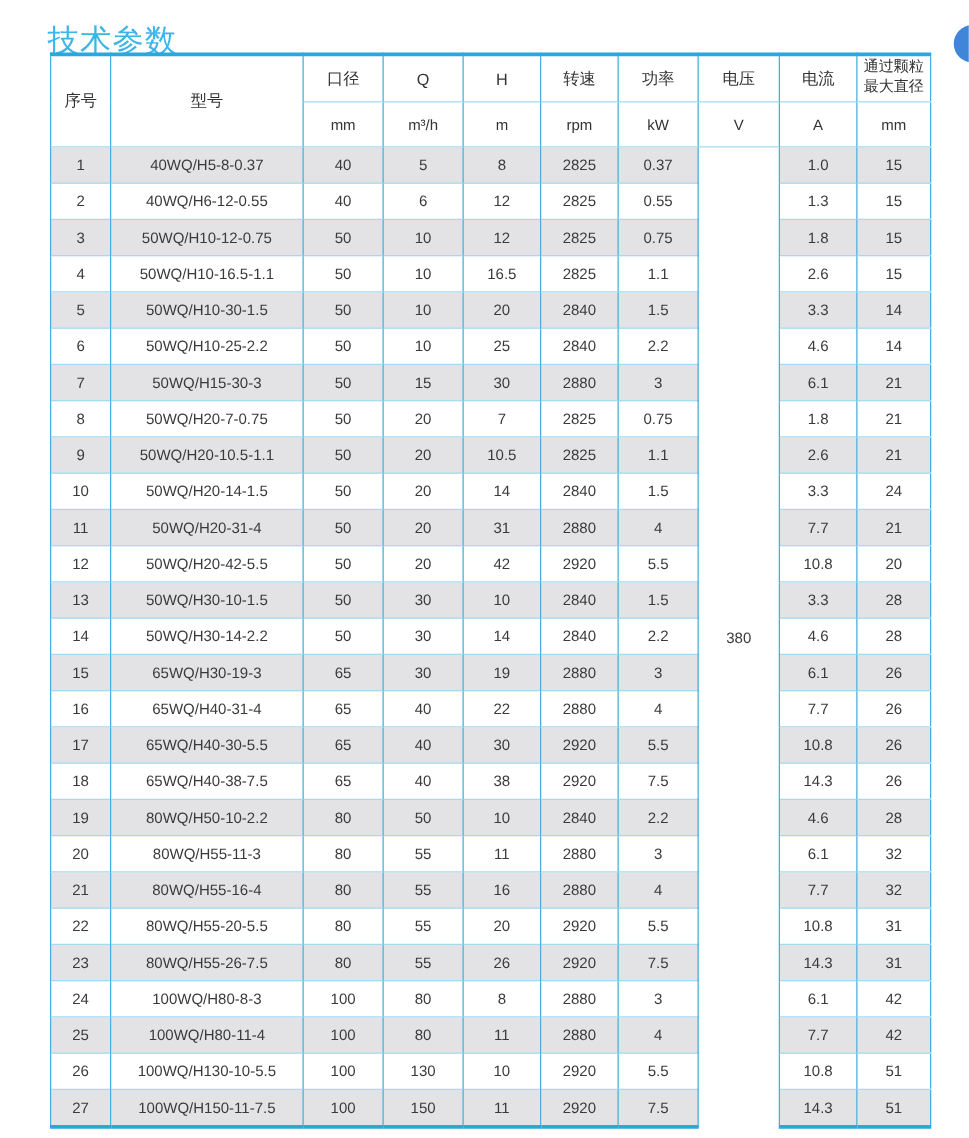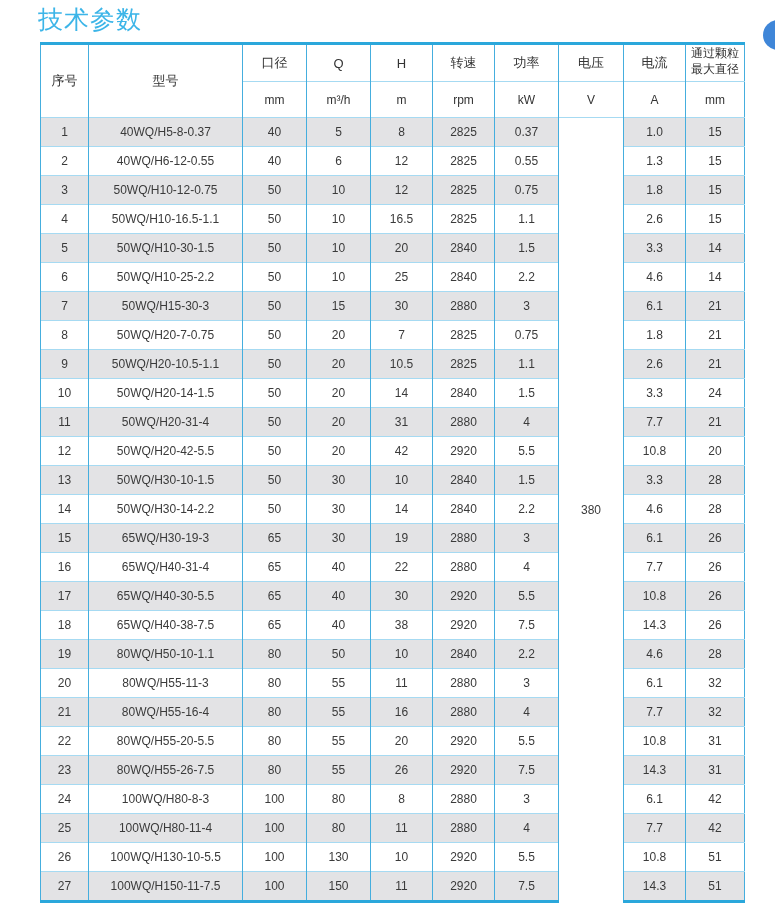--- a/index.html
+++ b/index.html
@@ -6,21 +6,21 @@
   body{
     width:775px;height:910px;
     background:#ffffff;
     font-family:"Liberation Sans","DejaVu Sans",sans-serif;
     position:relative;
     overflow:hidden;
     color:#3a3a3a;
   }
   .page-title{
     position:absolute;
-    left:38px;top:3px;
+    left:38px;top:16px;
     font-size:25px;
     font-weight:500;
     color:#3cb5e8;
     letter-spacing:1px;
     margin:0;
   }
   .corner-badge{
     position:absolute;
     top:20px;right:-18px;
     width:30px;height:30px;
@@ -294,21 +294,21 @@
         <td>65</td>
         <td>40</td>
         <td>38</td>
         <td>2920</td>
         <td>7.5</td>
         <td>14.3</td>
         <td>26</td>
       </tr>
       <tr class="shaded">
         <td>19</td>
-        <td>80WQ/H50-10-1.1</td>
+        <td>80WQ/H50-10-2.2</td>
         <td>80</td>
         <td>50</td>
         <td>10</td>
         <td>2840</td>
         <td>2.2</td>
         <td>4.6</td>
         <td>28</td>
       </tr>
       <tr>
         <td>20</td>

